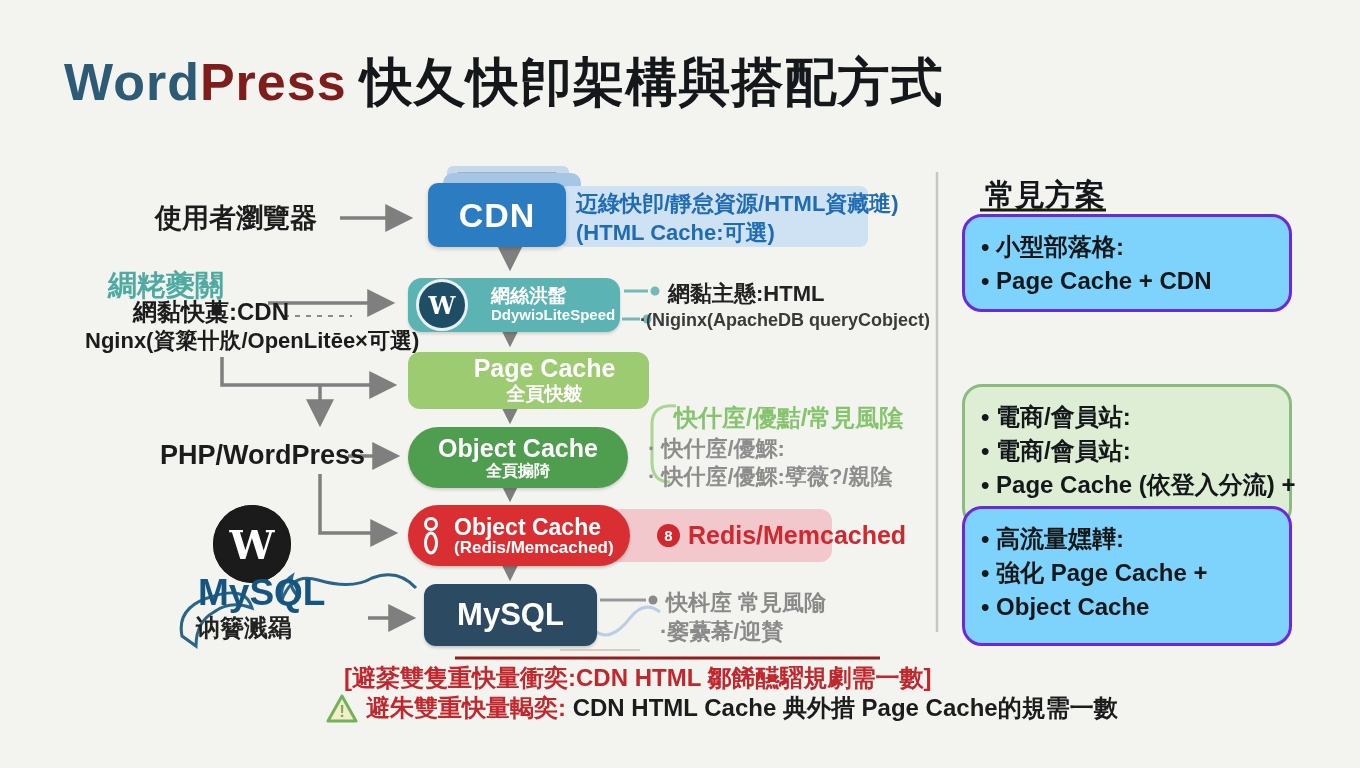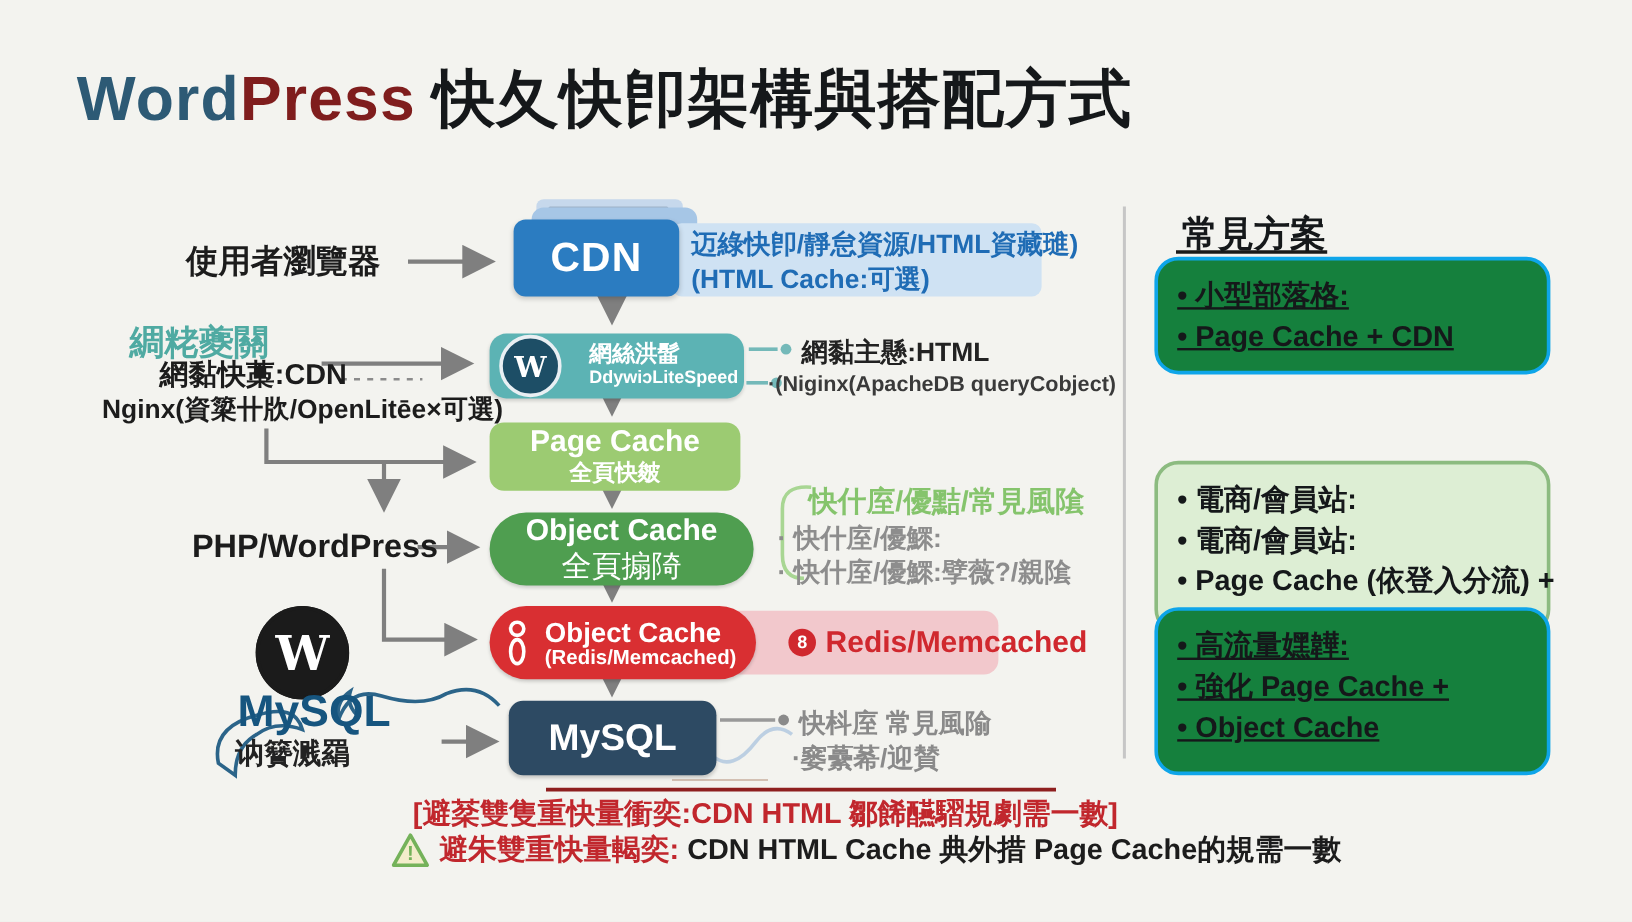--- a/index.html
+++ b/index.html
@@ -26,29 +26,29 @@
   .ws-box{left:408px;top:278px;width:212px;height:54px;background:#5cb3b4;border-radius:14px;
           display:flex;align-items:center;box-shadow:0 2px 3px rgba(0,0,0,.15);}
   .wp-badge{width:46px;height:46px;border-radius:50%;background:#1d4e66;border:3px solid #e9eff3;
             color:#fff;display:flex;align-items:center;justify-content:center;
             font-family:"DejaVu Serif",serif;font-weight:700;font-size:24px;margin-left:8px;flex:0 0 auto;}
   .ws-text{color:#fff;margin-left:23px;line-height:1.1;}
   .ws-text .l1{font-size:19px;font-weight:700;}
   .ws-text .l2{font-size:15px;font-weight:600;}
   
   .pc-box{left:408px;top:352px;width:209px;height:57px;background:#9ccb72;border-radius:12px;
-          display:flex;flex-direction:column;align-items:center;justify-content:center;color:#fff;}
+          display:flex;flex-direction:column;align-items:center;justify-content:center;color:#fff;padding-left:32px;}
   .pc-box .t{font-size:25px;font-weight:800;}
   .pc-box .s{font-size:19px;font-weight:700;margin-top:-2px;}
   
   .og-box{left:408px;top:427px;width:220px;height:61px;background:#4f9e50;border-radius:31px;
           display:flex;flex-direction:column;align-items:center;justify-content:center;color:#fff;
           box-shadow:0 2px 3px rgba(0,0,0,.15);}
   .og-box .t{font-size:25px;font-weight:800;}
-  .og-box .s{font-size:25px;font-weight:400;margin-top:-2px;}
+  .og-box .s{font-size:16px;font-weight:700;margin-top:-2px;}
   
   .band-red{left:497px;top:509px;width:335px;height:53px;background:#f2c8cc;border-radius:12px;
             display:flex;align-items:center;}
   .band-red .txt{color:#d0282e;font-weight:800;font-size:25px;margin-left:160px;white-space:nowrap;display:flex;align-items:center;gap:8px;}
   .badge8{width:23px;height:23px;border-radius:50%;background:#d0282e;color:#fff;font-size:15px;font-weight:800;
           display:flex;align-items:center;justify-content:center;flex:0 0 auto;}
   .or-box{left:408px;top:505px;width:222px;height:61px;background:#d92f32;border-radius:31px;
           display:flex;align-items:center;color:#fff;box-shadow:0 2px 3px rgba(0,0,0,.18);}
   .or-text{margin-left:12px;line-height:1.05;}
   .or-text .t{font-size:23px;font-weight:800;}
@@ -67,21 +67,21 @@
   
   .wp-logo{left:213px;top:505px;width:78px;height:78px;border-radius:50%;background:#1b1b1b;
            color:#fff;display:flex;align-items:center;justify-content:center;
            font-family:"DejaVu Serif",serif;font-weight:700;font-size:40px;box-shadow:inset 0 0 0 3px #1b1b1b, inset 0 0 0 5px #f3f3ef00;}
   .mysql-word{left:198px;top:572px;font-size:37px;font-weight:800;color:#16557f;letter-spacing:0px;}
   .mysql-sub{left:196px;top:612px;font-size:24px;font-weight:700;color:#222;}
   
   .plans-head{left:985px;top:175px;font-size:30px;font-weight:800;color:#15181a;}
   .plan-box{left:962px;width:330px;border-radius:20px;box-sizing:border-box;
             padding:13px 14px 10px 16px;font-size:24px;font-weight:700;color:#15181a;line-height:34px;white-space:nowrap;}
-  .plan-blue{background:#15803d;border:3px solid #0ea5e9;text-decoration:underline;}
+  .plan-blue{background:#7dd3fc;border:3px solid #6d28d9;}
   .plan-green{background:#ddeed4;border:3px solid #8cbb80;margin-top:46px;}
   
   .foot1{left:344px;top:662px;color:#c1272d;font-weight:800;font-size:24px;white-space:nowrap;}
   .foot2{left:366px;top:692px;font-size:24px;white-space:nowrap;}
   .foot2 .r{color:#c1272d;font-weight:800;}
   .foot2 .b{color:#1c1c1c;font-weight:600;}
   svg.overlay{position:absolute;left:0;top:0;pointer-events:none;}
 </style>
 </head>
 <body>

